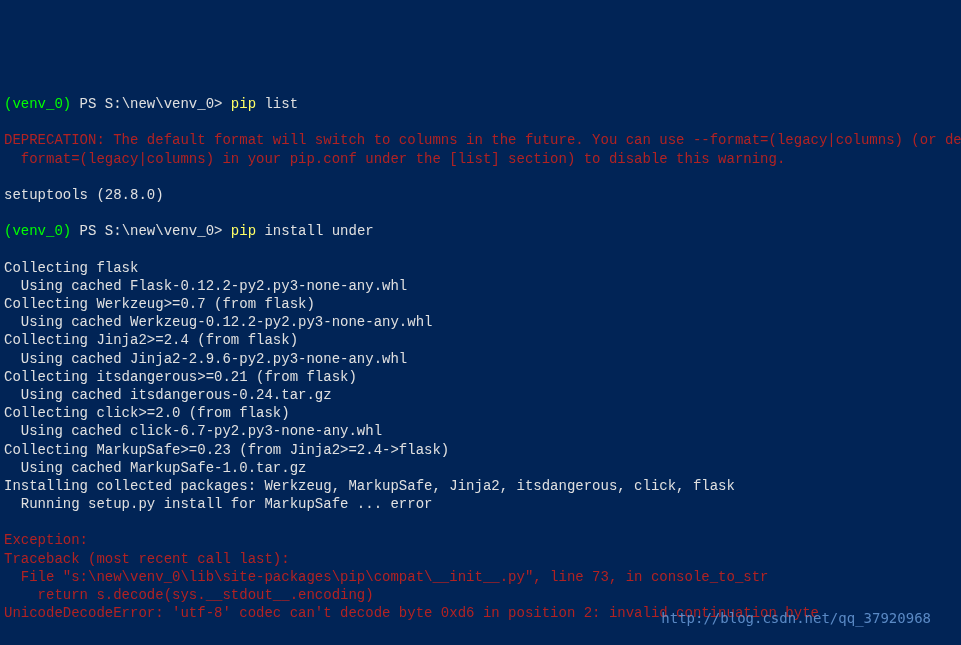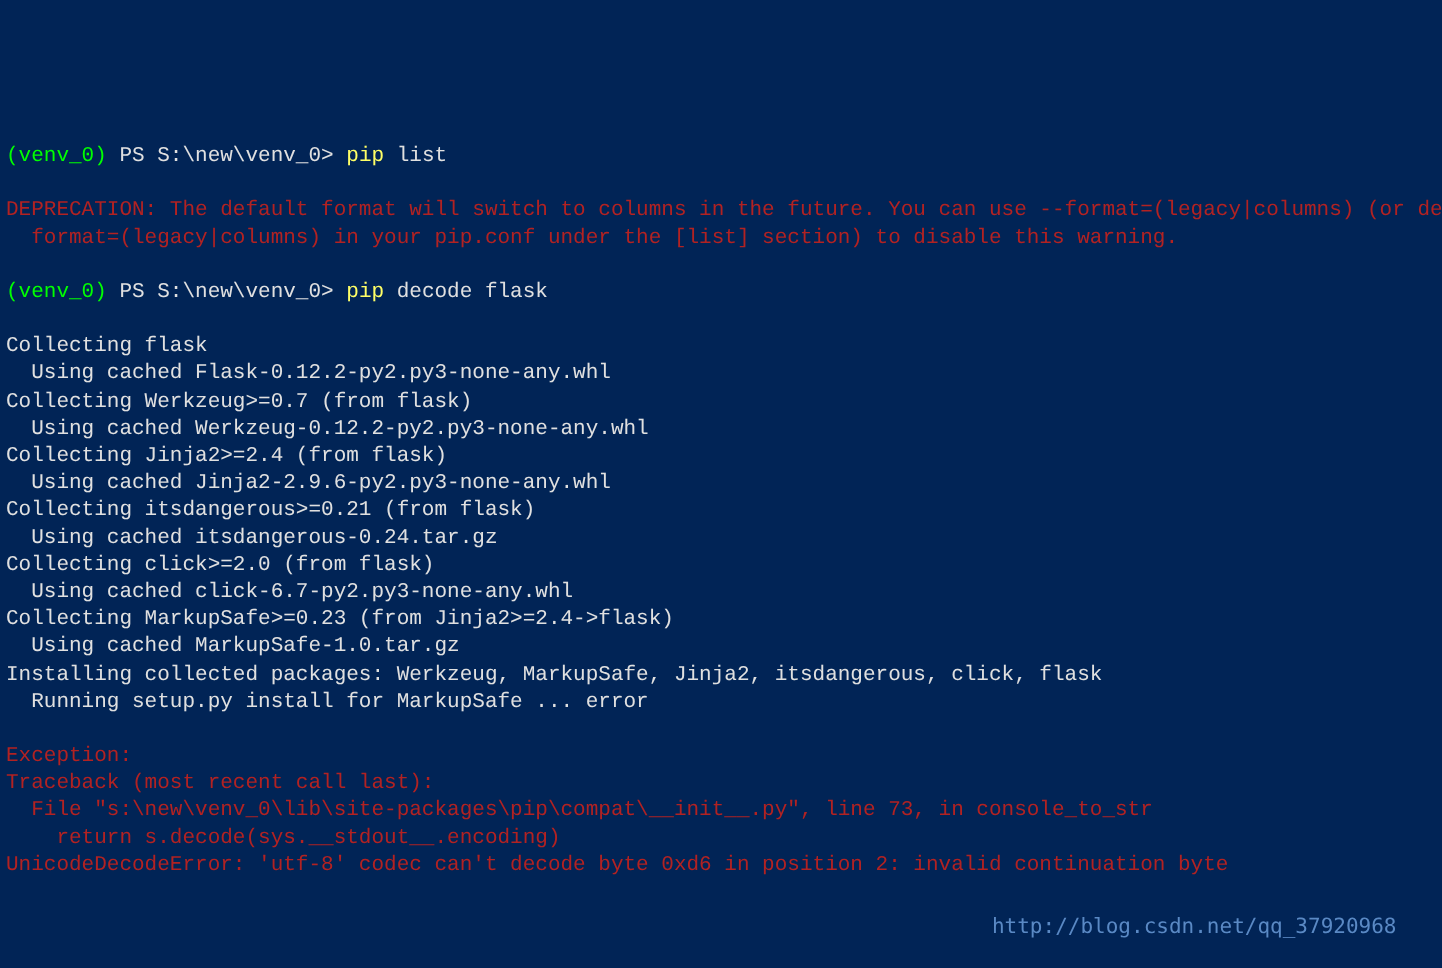--- a/index.html
+++ b/index.html
@@ -52,21 +52,22 @@
   </style>
 </head>
 <body>
 
 
 
 <div>
 <span class="line"><span class="prompt-venv">(venv_0)</span><span class="prompt-path"> PS S:\new\venv_0&gt; </span><span class="cmd-yellow">pip </span><span class="cmd-text">list</span></span>
 <span class="line error-text">DEPRECATION: The default format will switch to columns in the future. You can use --format=(legacy|columns) (or define a
   format=(legacy|columns) in your pip.conf under the [list] section) to disable this warning.</span>
-<span class="line"><span class="prompt-venv">(venv_0)</span><span class="prompt-path"> PS S:\new\venv_0&gt; </span><span class="cmd-yellow">pip </span><span class="cmd-text">decode flask</span></span>
+<span class="line output-text">setuptools (28.8.0)</span>
+<span class="line"><span class="prompt-venv">(venv_0)</span><span class="prompt-path"> PS S:\new\venv_0&gt; </span><span class="cmd-yellow">pip </span><span class="cmd-text">install under</span></span>
 <div id="install-output"><span class="line output-text">Collecting flask</span><span class="line output-text">  Using cached Flask-0.12.2-py2.py3-none-any.whl</span><span class="line output-text">Collecting Werkzeug&gt;=0.7 (from flask)</span><span class="line output-text">  Using cached Werkzeug-0.12.2-py2.py3-none-any.whl</span><span class="line output-text">Collecting Jinja2&gt;=2.4 (from flask)</span><span class="line output-text">  Using cached Jinja2-2.9.6-py2.py3-none-any.whl</span><span class="line output-text">Collecting itsdangerous&gt;=0.21 (from flask)</span><span class="line output-text">  Using cached itsdangerous-0.24.tar.gz</span><span class="line output-text">Collecting click&gt;=2.0 (from flask)</span><span class="line output-text">  Using cached click-6.7-py2.py3-none-any.whl</span><span class="line output-text">Collecting MarkupSafe&gt;=0.23 (from Jinja2&gt;=2.4-&gt;flask)</span><span class="line output-text">  Using cached MarkupSafe-1.0.tar.gz</span><span class="line output-text">Installing collected packages: Werkzeug, MarkupSafe, Jinja2, itsdangerous, click, flask</span><span class="line output-text">  Running setup.py install for MarkupSafe ... error</span></div>
 <div id="error-output"><span class="line error-text">Exception:</span><span class="line error-text">Traceback (most recent call last):</span><span class="line error-text">  File "s:\new\venv_0\lib\site-packages\pip\compat\__init__.py", line 73, in console_to_str</span><span class="line error-text">    return s.decode(sys.__stdout__.encoding)</span><span class="line error-text">UnicodeDecodeError: 'utf-8' codec can't decode byte 0xd6 in position 2: invalid continuation byte</span></div>
 
 </div>
 
 <div class="watermark">http://blog.csdn.net/qq_37920968</div>
 
 
 
 

